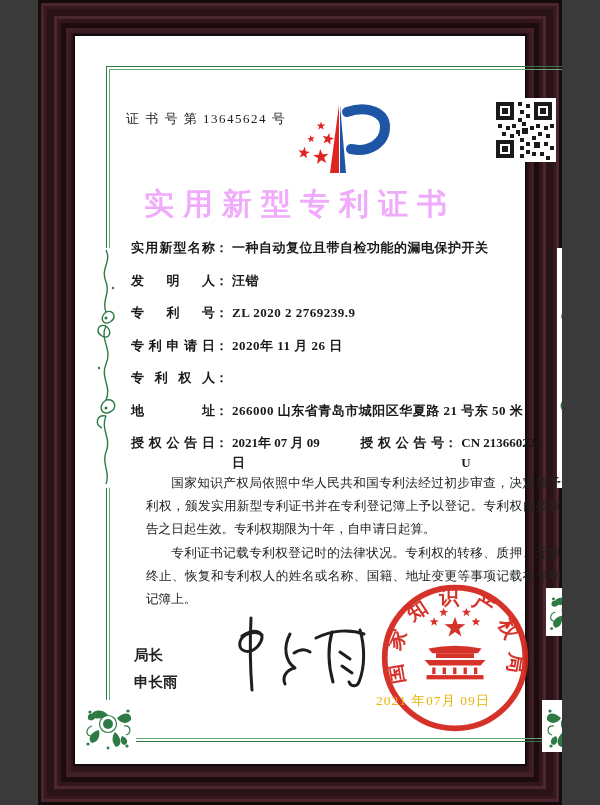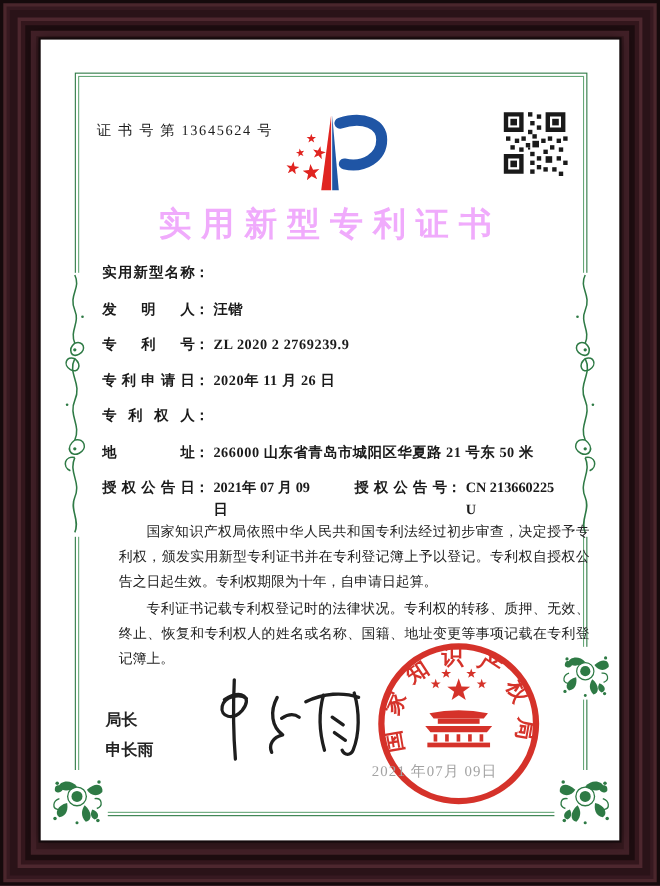--- a/index.html
+++ b/index.html
@@ -1,16 +1,16 @@
 <!DOCTYPE html>
 <html><head>
 <meta charset="utf-8">
 <style>
   html,body{margin:0;padding:0;background:#3a3a3a;}
-  .stage{position:relative;width:600px;height:805px;margin:0 auto;overflow:hidden;
+  .stage{position:relative;width:524px;height:805px;margin:0 auto;overflow:hidden;
          font-family:"Liberation Serif","DejaVu Serif",serif;}
   
   .frame{position:absolute;inset:0;background:#33181d;
     background:linear-gradient(135deg,#3d1d23 0%,#2a1316 40%,#3a1b21 70%,#24101-3 100%);
     box-shadow:
       inset 0 0 0 3px #150a0c,
       inset 0 0 0 6px #4a262c,
       inset 0 0 0 9px #361920,
       inset 0 0 0 16px #2a1318,
       inset 0 0 0 19px #4d272e,
@@ -37,21 +37,21 @@
   .gpair{display:flex;}
   .gpair2{margin-left:28px;}
   .paras{position:absolute;left:92px;top:472px;width:428px;font-size:12.6px;line-height:1.84;
     color:#222;text-align:justify;margin-left:16px;}
   .paras p{margin:0;text-indent:2em;}
   .signer{position:absolute;left:96px;top:642px;font-family:"Liberation Sans","DejaVu Sans",sans-serif;
     font-weight:bold;font-size:14.5px;color:#222;line-height:27px;}
   .sig{position:absolute;left:182px;top:608px;}
   
   .seal{position:absolute;left:341px;top:582px;width:152px;height:152px;opacity:.95;}
-  .sealdate{position:absolute;left:338px;top:692px;width:170px;font-size:13.5px;color:#a3a3a3;
+  .sealdate{position:absolute;left:338px;top:692px;width:170px;font-size:13.5px;color:#eab308;
     letter-spacing:1px;z-index:5;}
   .qr{position:absolute;left:454px;top:98px;}
   .logo{position:absolute;left:243px;top:99px;}
 </style>
 </head>
 <body>
 
 <div class="stage">
   <div class="frame"></div>
   <div class="paper">
@@ -183,20 +183,21 @@
       </g>
     </svg>
   </div>
 
   <div class="title">实用新型专利证书</div>
 
   <div class="fields">
     <div class="frow">
       <span class="flabel">实用新型名称</span>
         <span class="fcolon">：</span>
+      <span class="fvalue">一种自动复位且带自检功能的漏电保护开关</span>
     </div>
     <div class="frow">
       <span class="flabel">发明人</span>
         <span class="fcolon">：</span>
       <span class="fvalue">汪锴</span>
     </div>
     <div class="frow">
       <span class="flabel">专利号</span>
         <span class="fcolon">：</span>
       <span class="fvalue">ZL 2020 2 2769239.9</span>

